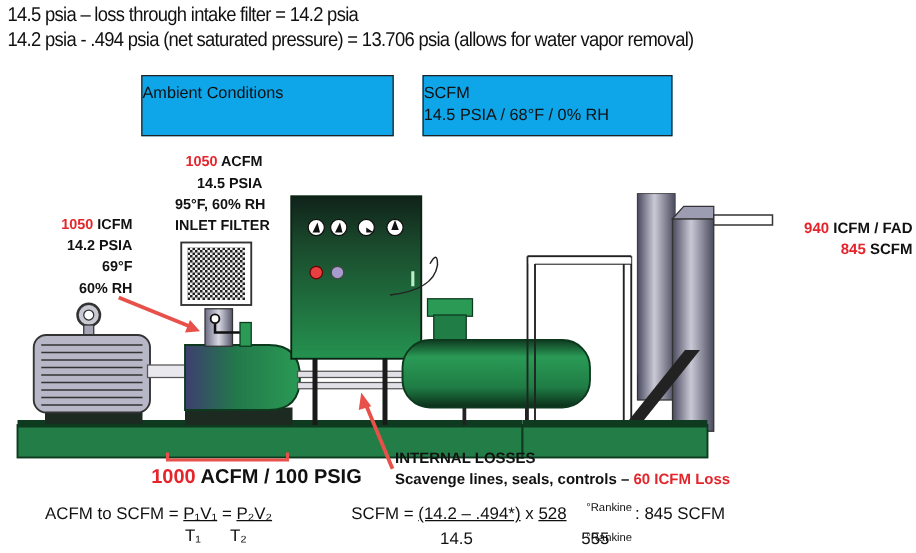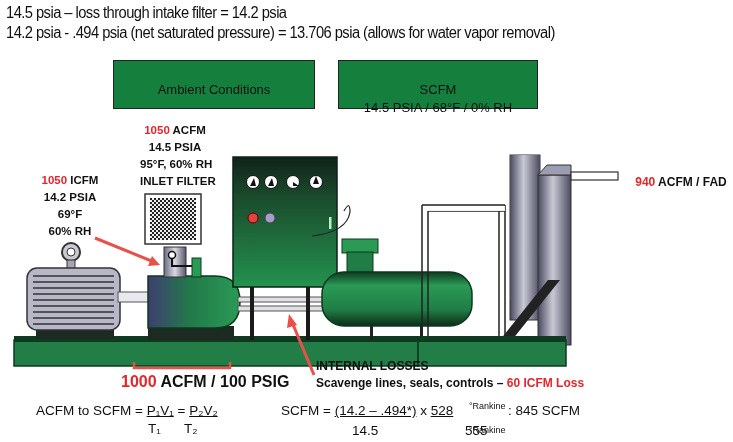--- a/index.html
+++ b/index.html
@@ -1,20 +1,20 @@
 <!DOCTYPE html>
 <html><head>
 <meta charset="utf-8">
 <style>
   html,body{margin:0;padding:0;background:#fff;}
   body{width:733px;height:442px;position:relative;overflow:hidden;font-family:"Liberation Sans",sans-serif;color:#111;}
   .abs{position:absolute;}
   .topline{font-family:"Liberation Sans",sans-serif;font-size:16px;letter-spacing:-0.6px;transform:scaleX(0.92);transform-origin:left top;white-space:nowrap;}
-  .box{position:absolute;border:1.5px solid #222;background:#15803d;text-align:center;font-size:13px;line-height:18px;padding-top:20px;box-sizing:border-box;}
-  .lbl{position:absolute;font-weight:bold;font-size:11.5px;line-height:17px;text-align:center;white-space:nowrap;}
+  .box{position:absolute;border:1.5px solid #222;background:#0ea5e9;text-align:left;font-size:13px;line-height:18px;padding-top:4px;box-sizing:border-box;}
+  .lbl{position:absolute;font-weight:bold;font-size:11.5px;line-height:17px;text-align:right;white-space:nowrap;}
   .red{color:#e4262c;}
   .eq{position:absolute;font-size:13.5px;white-space:nowrap;text-align:right;}
   .under{text-decoration:underline;}
   .rank{font-size:9px;position:absolute;white-space:nowrap;margin-left:13px;}
   svg{position:absolute;left:0;top:0;}
 </style>
 </head>
 <body>
 
 <div class="abs topline" style="left:6px;top:4px;">14.5 psia – loss through intake filter = 14.2 psia</div>
@@ -155,21 +155,22 @@
 </div>
 
 <div class="lbl" style="left:34px;top:172px;width:72px;">
   <div><span class="red">1050</span><span> ICFM</span></div>
   <div>14.2 PSIA</div>
   <div>69°F</div>
   <div>60% RH</div>
 </div>
 
 <div class="lbl" style="left:632px;top:174px;width:98px;font-size:12px;">
-  <div><span class="red">940</span><span> ACFM / FAD</span></div>
+  <div><span class="red">940</span><span> ICFM / FAD</span></div>
+  <div><span class="red">845</span><span> SCFM</span></div>
 </div>
 
 <div class="lbl" style="left:121px;top:373px;font-size:16px;">
   <span class="red">1000</span><span> ACFM / 100 PSIG</span>
 </div>
 
 <div class="lbl" style="left:316px;top:358px;text-align:left;font-size:12px;">
   <div>INTERNAL LOSSES</div>
   <div><span>Scavenge lines, seals, controls – </span><span class="red">60 ICFM Loss</span></div>
 </div>

